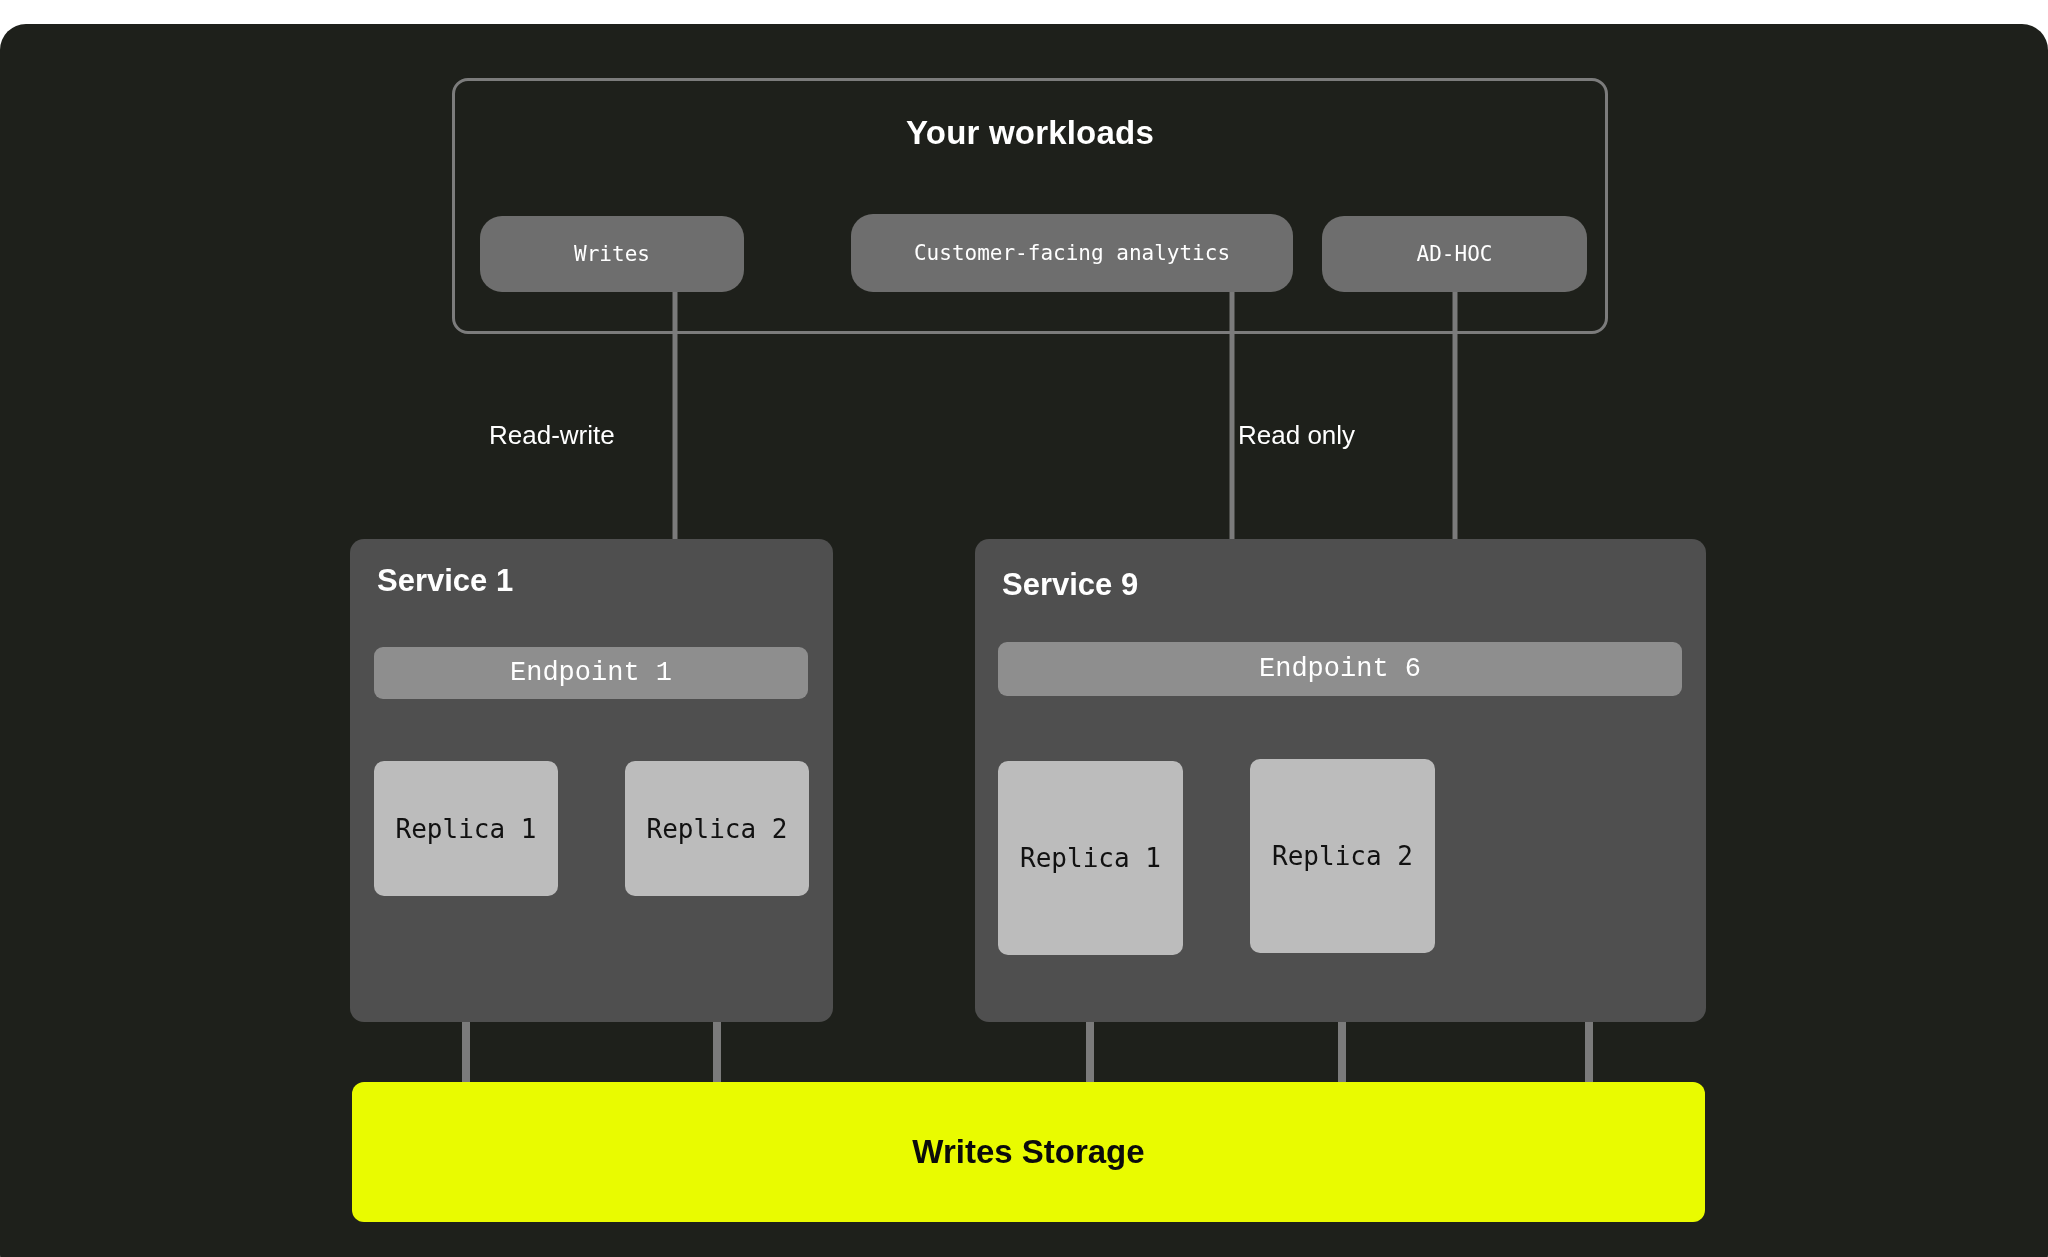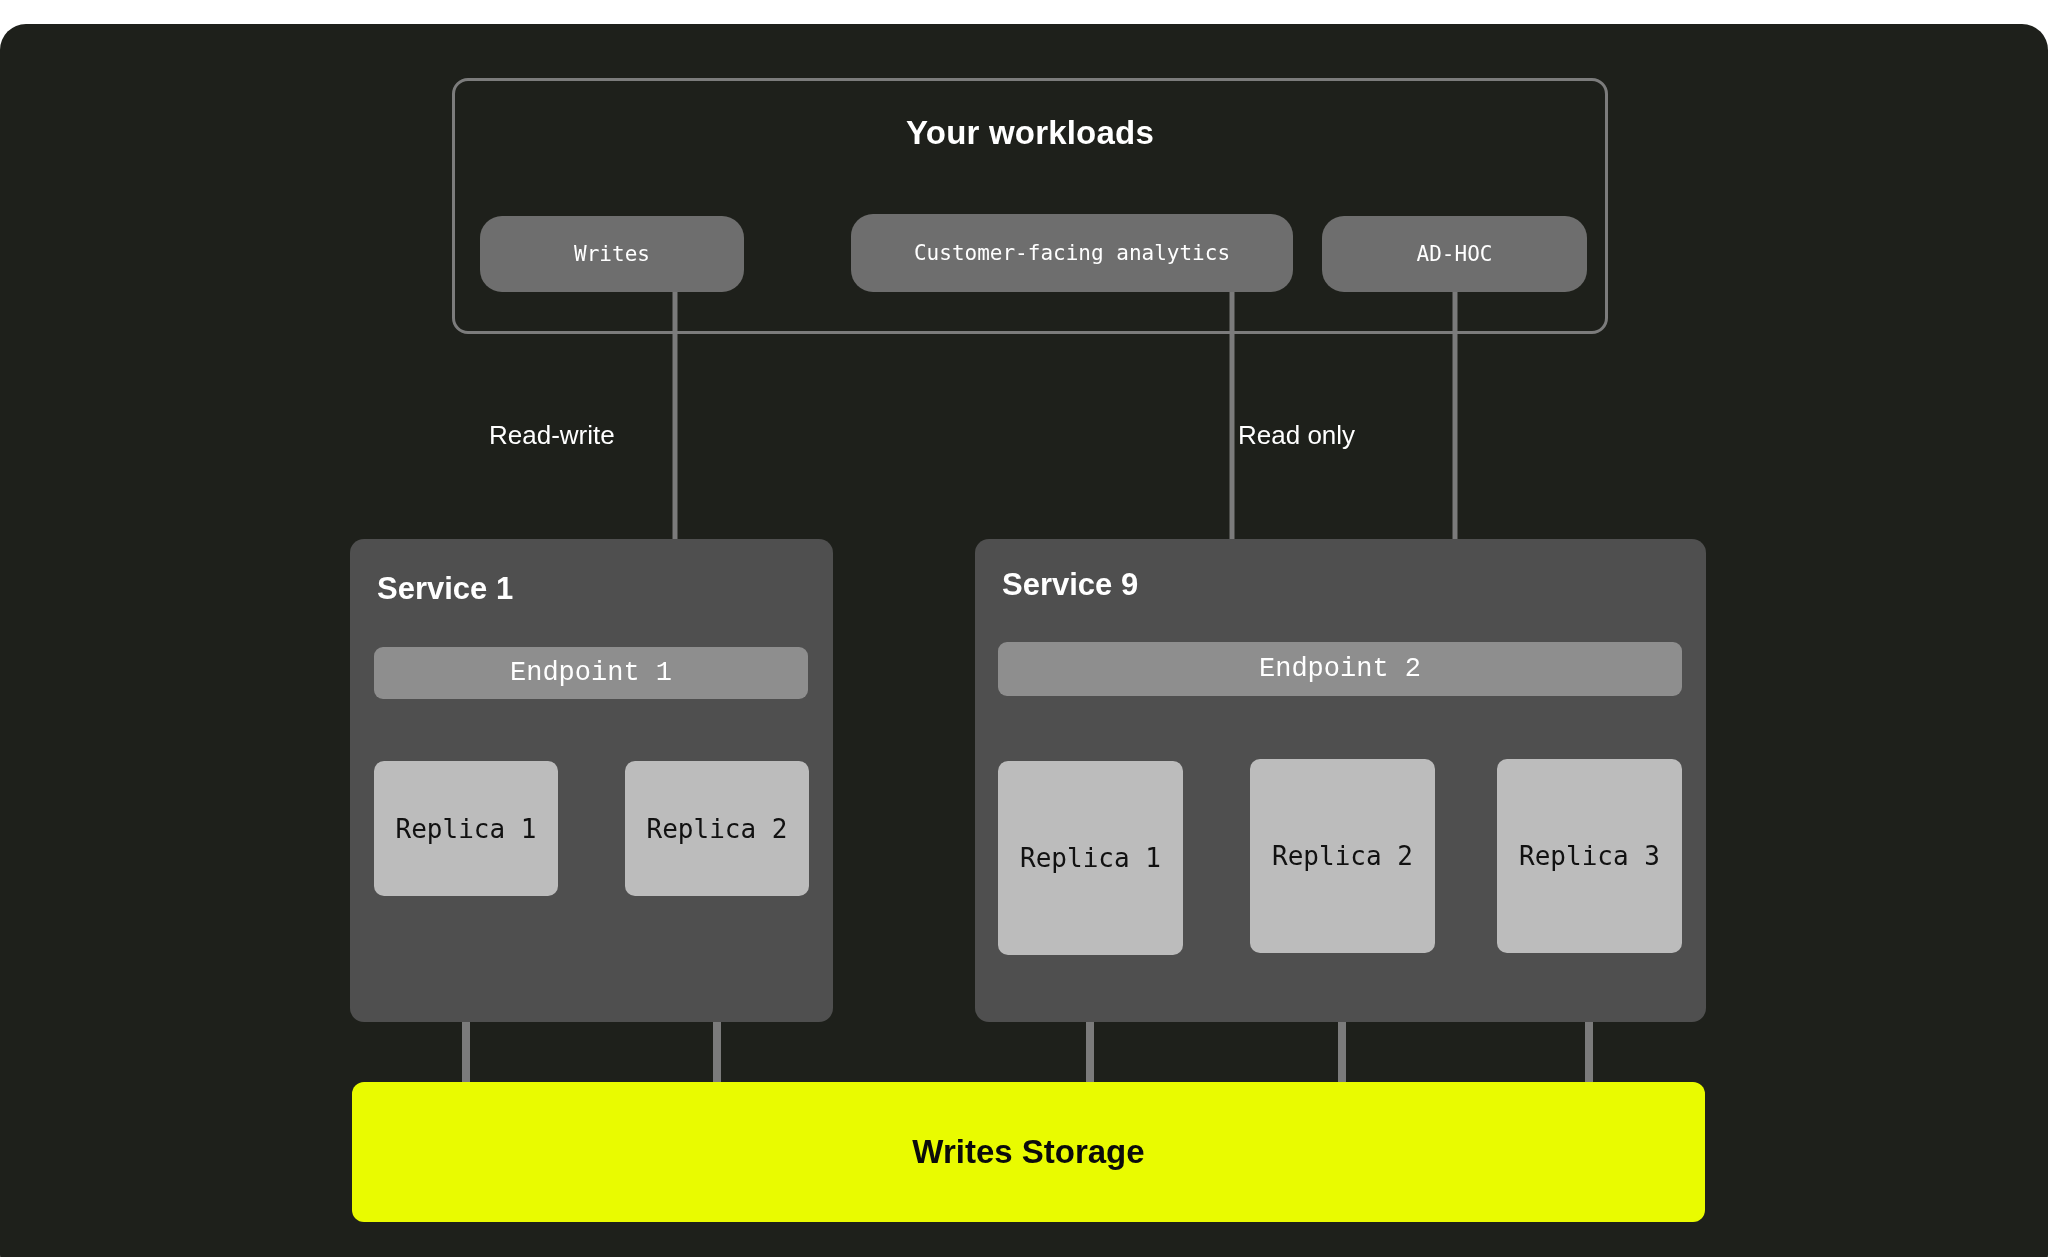--- a/index.html
+++ b/index.html
@@ -93,21 +93,21 @@
   #service-1 { left: 350px; top: 515px; width: 483px; height: 483px; }
   #service-2 { left: 975px; top: 515px; width: 731px; height: 483px; }
 
   .service-title {
     position: absolute;
     color: #ffffff;
     font-size: 31px;
     font-weight: bold;
     white-space: nowrap;
   }
-  #service-1 .service-title { left: 27px; top: 32px; }
+  #service-1 .service-title { left: 27px; top: 24px; }
   #service-2 .service-title { left: 27px; top: 28px; }
 
   
   .endpoint {
     position: absolute;
     background: #8e8e8e;
     border-radius: 9px;
     color: #ffffff;
     font-family: Liberation Mono, monospace;
     font-size: 27px;
@@ -210,28 +210,25 @@
     <span>Replica 1</span>
   </div>
   <div class="replica" id="s1-r2">
     <span>Replica 2</span>
   </div>
 
   <div class="service" id="service-2">
     <div class="service-title">Service 9</div>
   </div>
   <div class="endpoint" id="endpoint-2">
-    <span>Endpoint 2</span>
+    <span>Endpoint 6</span>
   </div>
   <div class="replica" id="s2-r1">
     <span>Replica 1</span>
   </div>
   <div class="replica" id="s2-r2">
     <span>Replica 2</span>
   </div>
-  <div class="replica" id="s2-r3">
-    <span>Replica 3</span>
-  </div>
 
   <div id="object-storage">
     <span>Writes Storage</span>
   </div>
 </div>
 
 </body></html>

